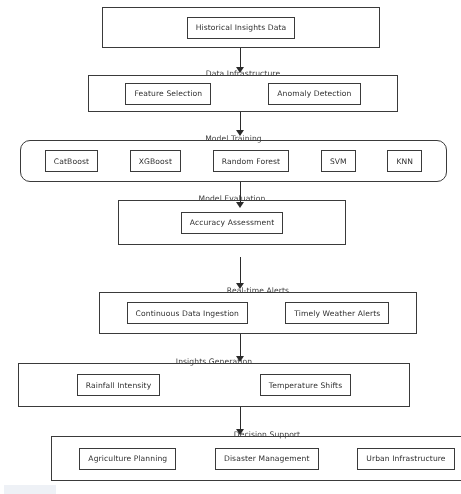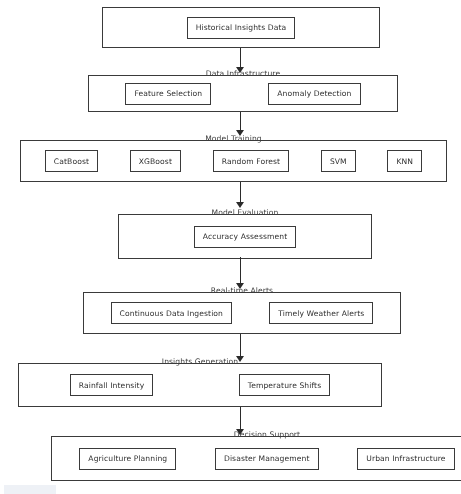--- a/index.html
+++ b/index.html
@@ -102,53 +102,53 @@
   <div class="stage" style="left:88px; top:75px; width:310px; height:37px;">
     <div class="stage-title">Data Infrastructure</div>
     <div class="nodes">
       <div class="node">Feature Selection</div>
       <div class="node">Anomaly Detection</div>
     </div>
   </div>
   <div class="connector" style="left:239.5px; top:112px; height:20px;"></div>
   <div class="arrowhead" style="left:235.5px; top:130px;"></div>
 
-  <div class="stage" style="left:20px; top:140px; width:427px; height:42px;">
+  <div class="stage" style="left:20px; top:140px; width:427px; height:42px;border-radius:10px;">
     <div class="stage-title">Model Training</div>
     <div class="nodes">
       <div class="node">CatBoost</div>
       <div class="node">XGBoost</div>
       <div class="node">Random Forest</div>
       <div class="node">SVM</div>
       <div class="node">KNN</div>
     </div>
   </div>
   <div class="connector" style="left:239.5px; top:182px; height:22px;"></div>
   <div class="arrowhead" style="left:235.5px; top:202px;"></div>
 
-  <div class="stage" style="left:118px; top:214px; width:254px; height:45px;">
+  <div class="stage" style="left:118px; top:200px; width:228px; height:45px;">
     <div class="stage-title">Model Evaluation</div>
     <div class="nodes">
       <div class="node">Accuracy Assessment</div>
     </div>
   </div>
   <div class="connector" style="left:239.5px; top:257px; height:28px;"></div>
   <div class="arrowhead" style="left:235.5px; top:283px;"></div>
 
-  <div class="stage" style="left:83px; top:292px; width:318px; height:42px;">
+  <div class="stage" style="left:99px; top:292px; width:318px; height:42px;">
     <div class="stage-title">Real-time Alerts</div>
     <div class="nodes">
       <div class="node">Continuous Data Ingestion</div>
       <div class="node">Timely Weather Alerts</div>
     </div>
   </div>
   <div class="connector" style="left:239.5px; top:334px; height:24px;"></div>
   <div class="arrowhead" style="left:235.5px; top:356px;"></div>
 
-  <div class="stage" style="left:18px; top:363px; width:364px; height:44px;">
+  <div class="stage" style="left:18px; top:363px; width:392px; height:44px;">
     <div class="stage-title">Insights Generation</div>
     <div class="nodes">
       <div class="node">Rainfall Intensity</div>
       <div class="node">Temperature Shifts</div>
     </div>
   </div>
   <div class="connector" style="left:239.5px; top:407px; height:24px;"></div>
   <div class="arrowhead" style="left:235.5px; top:429px;"></div>
 
   <div class="stage" style="left:11px; top:436px; width:432px; height:45px;margin-left:40px;">

